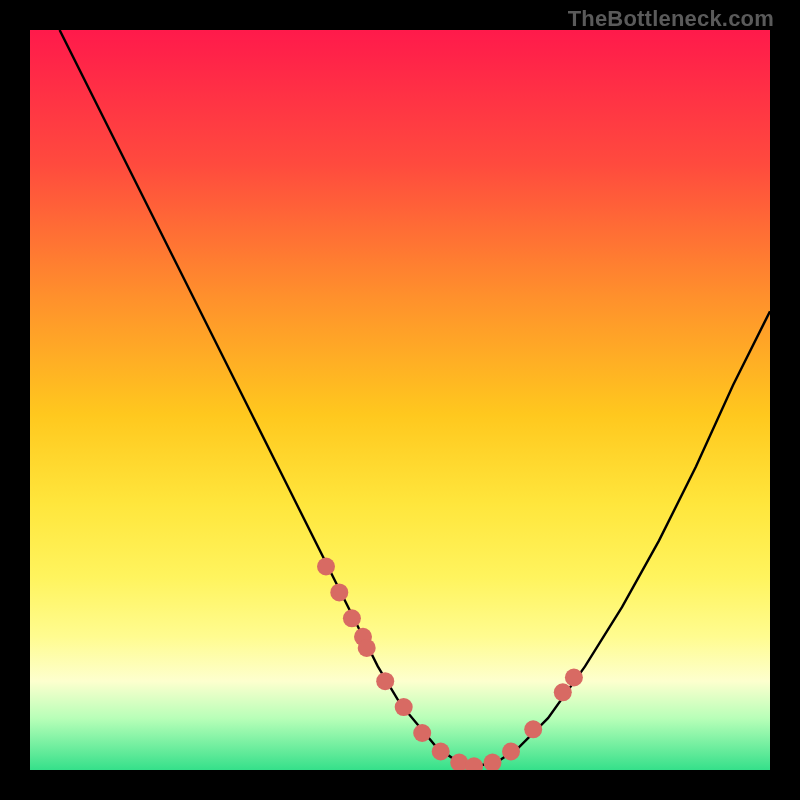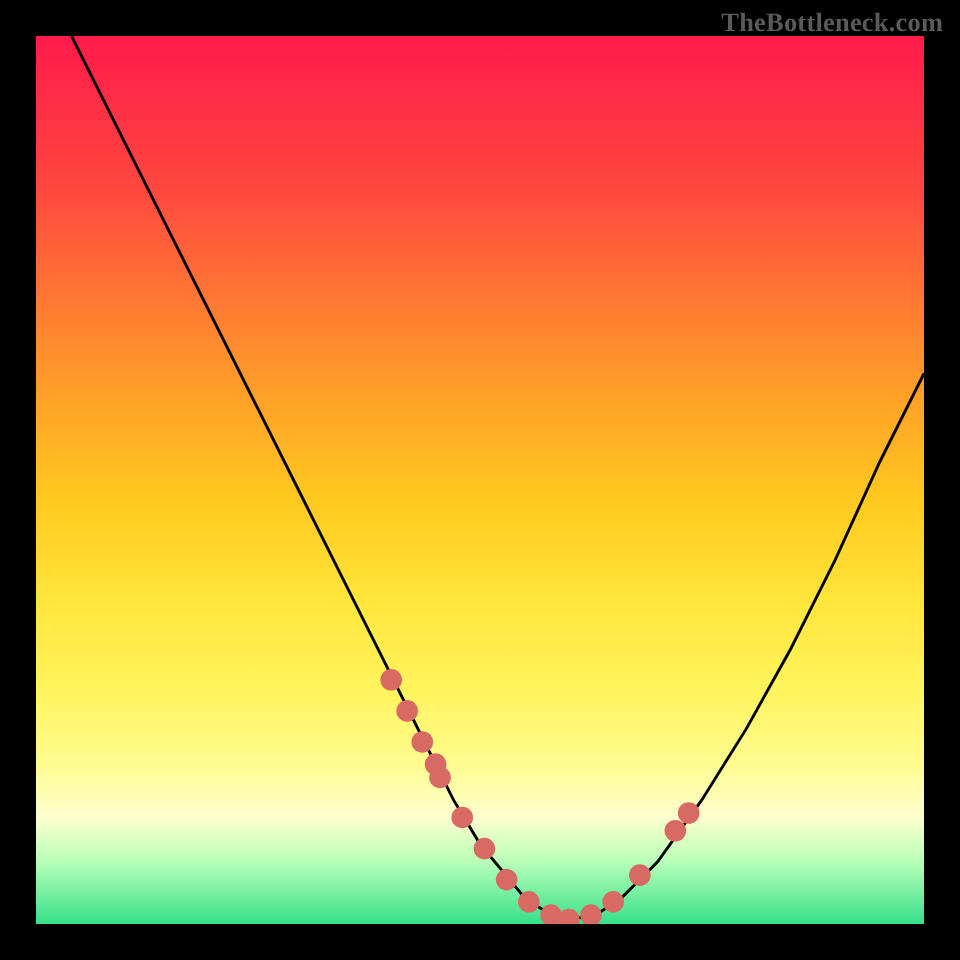--- a/index.html
+++ b/index.html
@@ -32,22 +32,22 @@
       #ffe63c 64%,
       #fff45e 74%,
       #fffc90 82%,
       #fdffce 88%,
       #b8ffb8 93%,
       #35e08a 100%);
   }
   .watermark {
     position: absolute;
     top: 6px;
-    right: 14px;
-    font-family: Liberation Serif, serif;
+    right: 26px;
+    font-family: Liberation Sans, sans-serif;
     font-size: 22px;
     font-weight: 600;
     color: #5a5a5a;
     letter-spacing: 0.2px;
     user-select: none;
   }
   svg.curve {
     position: absolute;
     left: 0;
     top: 0;

